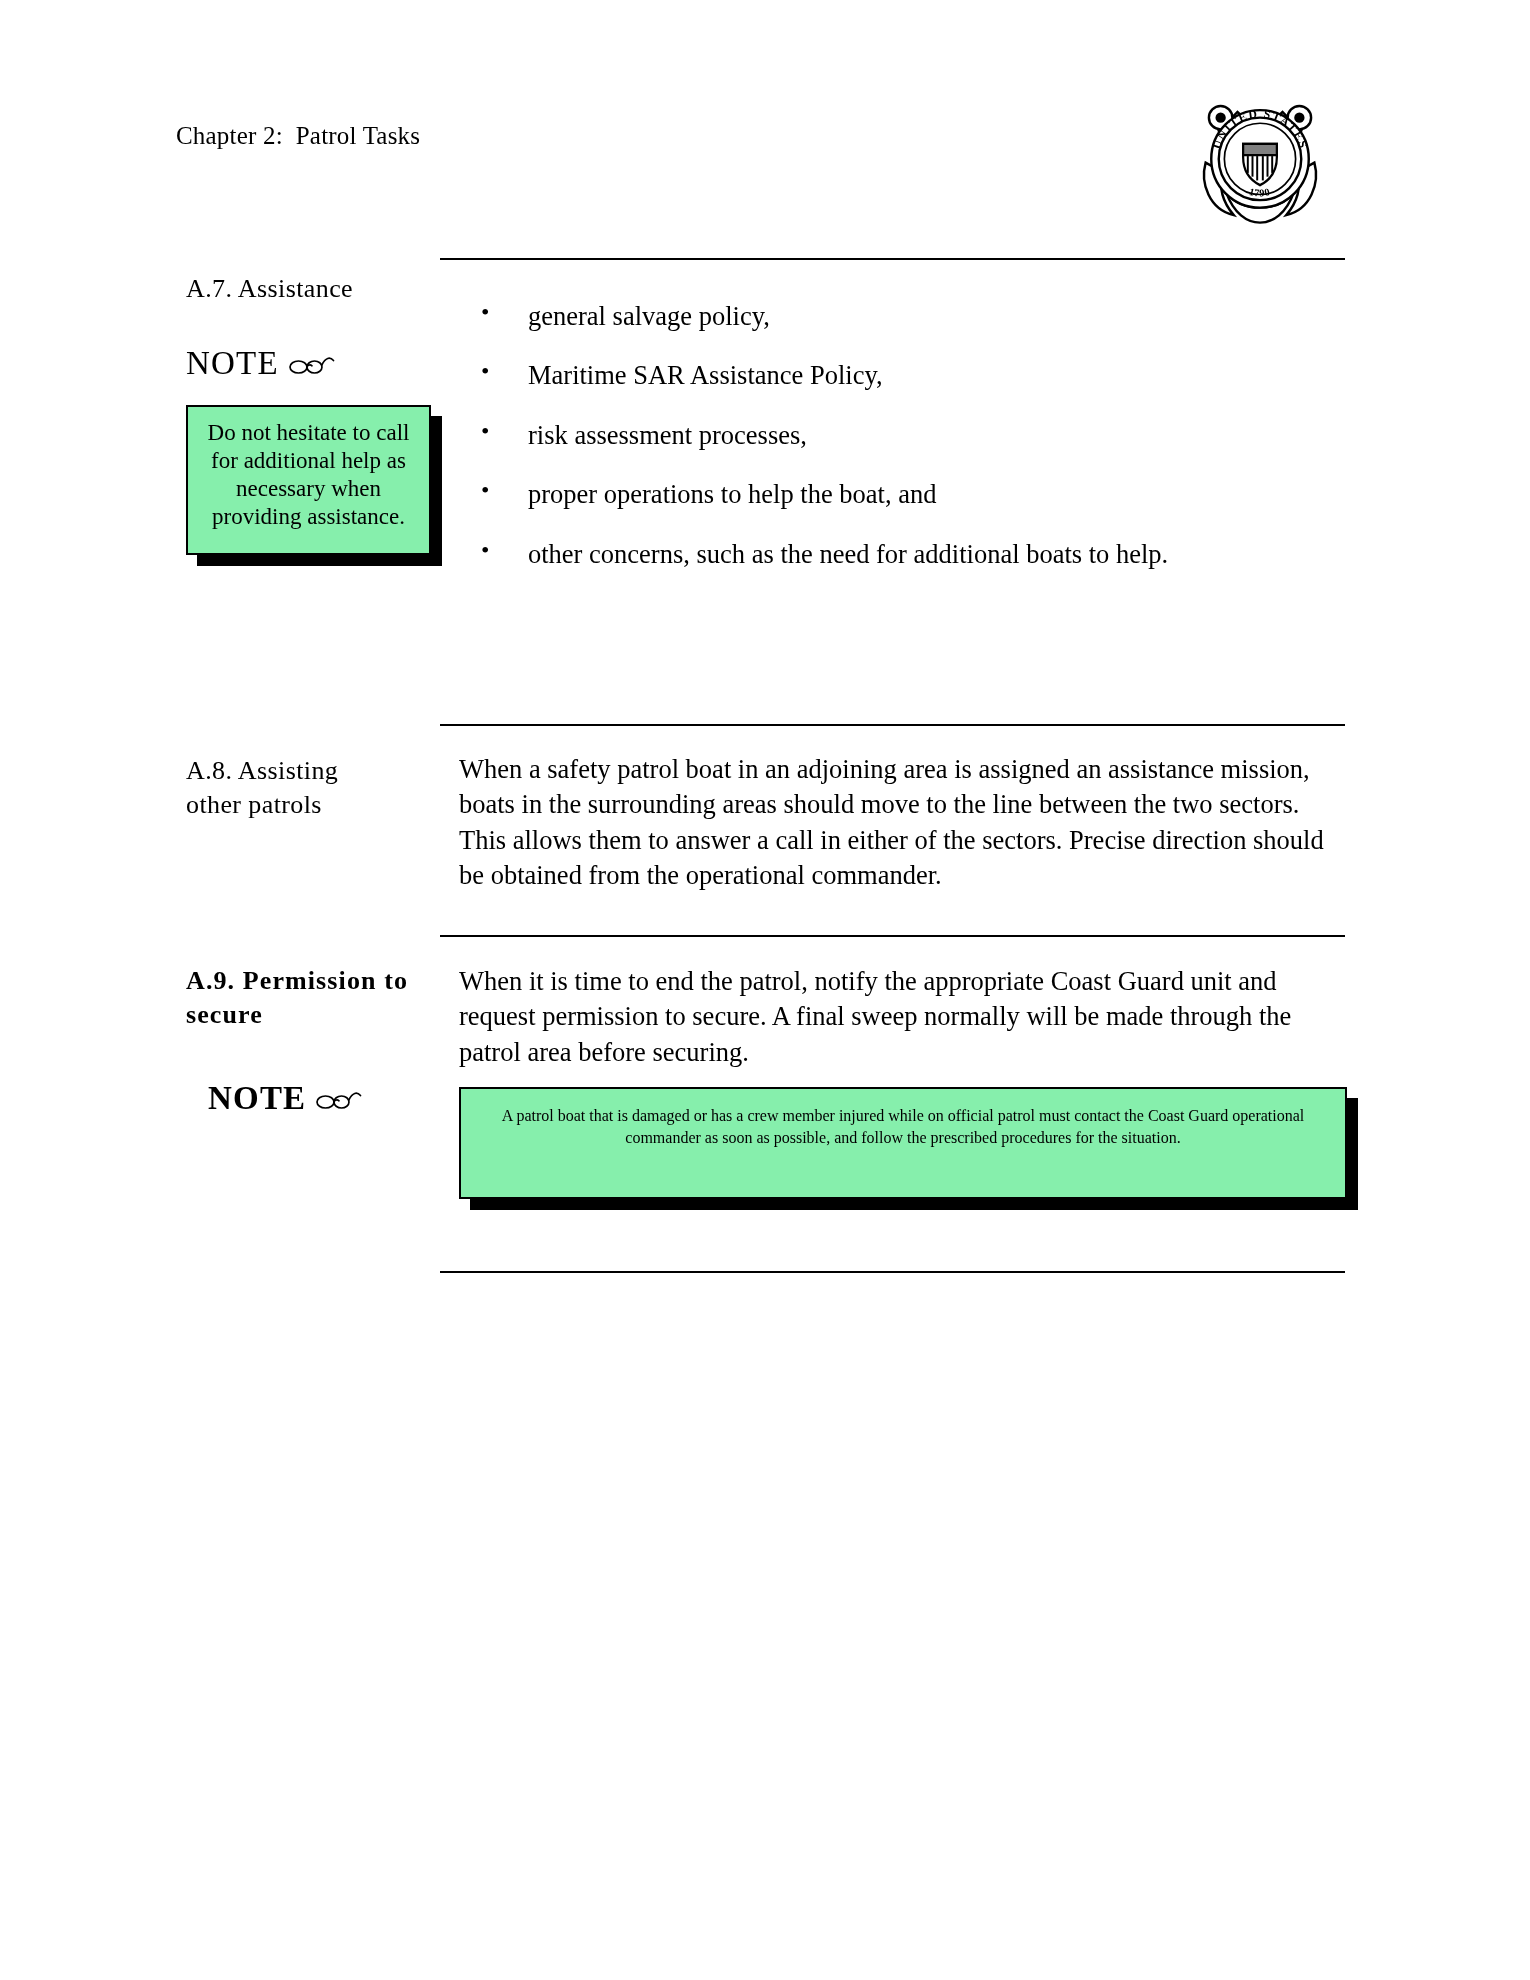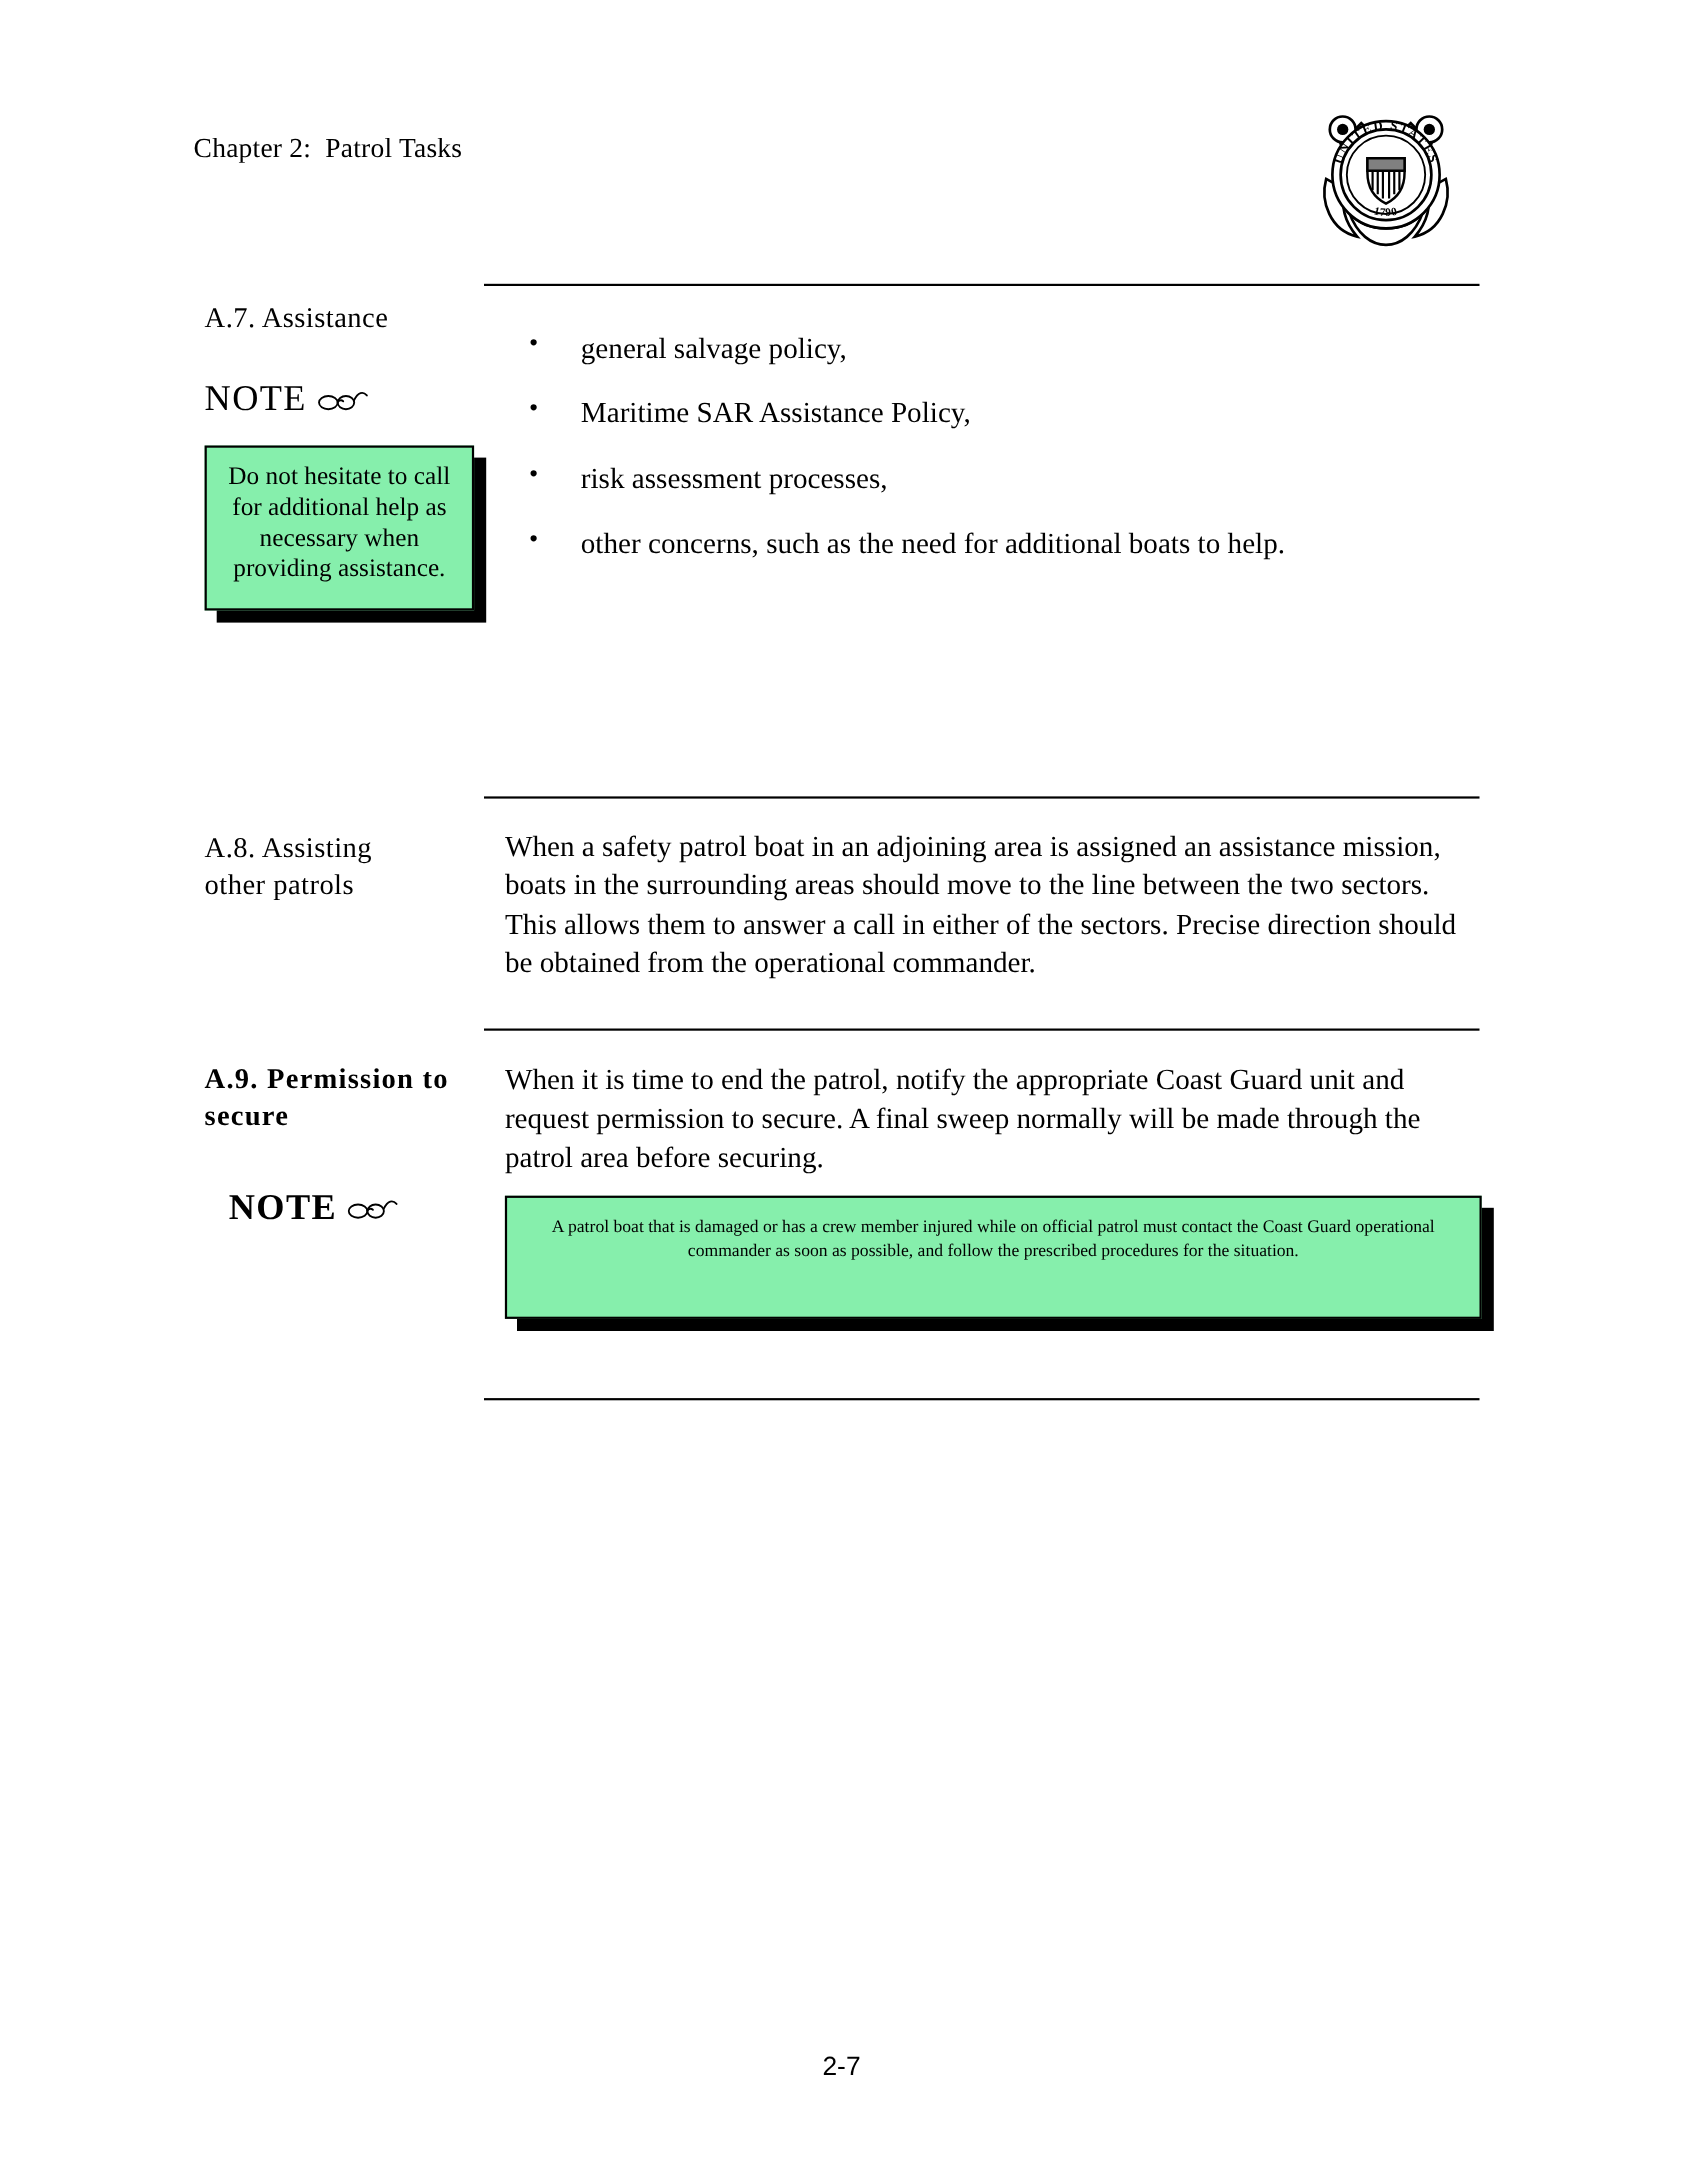--- a/index.html
+++ b/index.html
@@ -235,20 +235,21 @@
 
       <div class="note-box" style="left:186px; top:147px; width:245px; height:150px; padding:12px 14px 10px 14px;">
         <div class="note-text">Do not hesitate to call for additional help as necessary when providing assistance.</div>
       </div>
 
       <div class="body-col" style="top:16px;">
         <ul class="bullets" style="margin-top:24px;">
           <li>general salvage policy,</li>
           <li>Maritime SAR Assistance Policy,</li>
           <li>risk assessment processes,</li>
+          <li>proper operations to help the boat, and</li>
           <li>other concerns, such as the need for additional boats to help.</li>
         </ul>
       </div>
     </div>
 
     <div class="section">
       <div class="label-col" style="top:496px;">
         <div class="sec-head">A.8.  Assisting
 other patrols</div>
       </div>
@@ -280,17 +281,14 @@
         <p>When it is time to end the patrol, notify the appropriate Coast Guard unit and request permission to secure. A final sweep normally will be made through the patrol area before securing.</p>
       </div>
 
       <div class="note-box" style="left:459px; top:829px; width:888px; height:112px; padding:16px 20px 14px 20px;">
         <div class="note-text" style="font-size:16px; line-height:1.36;">A patrol boat that is damaged or has a crew member injured while on official patrol must contact the Coast Guard operational commander as soon as possible, and follow the prescribed procedures for the situation.</div>
       </div>
     </div>
 
   </div>
 
-  <div class="footer">
-    <span>2-7</span>
-  </div>
 
 </div>
 
 </body></html>

